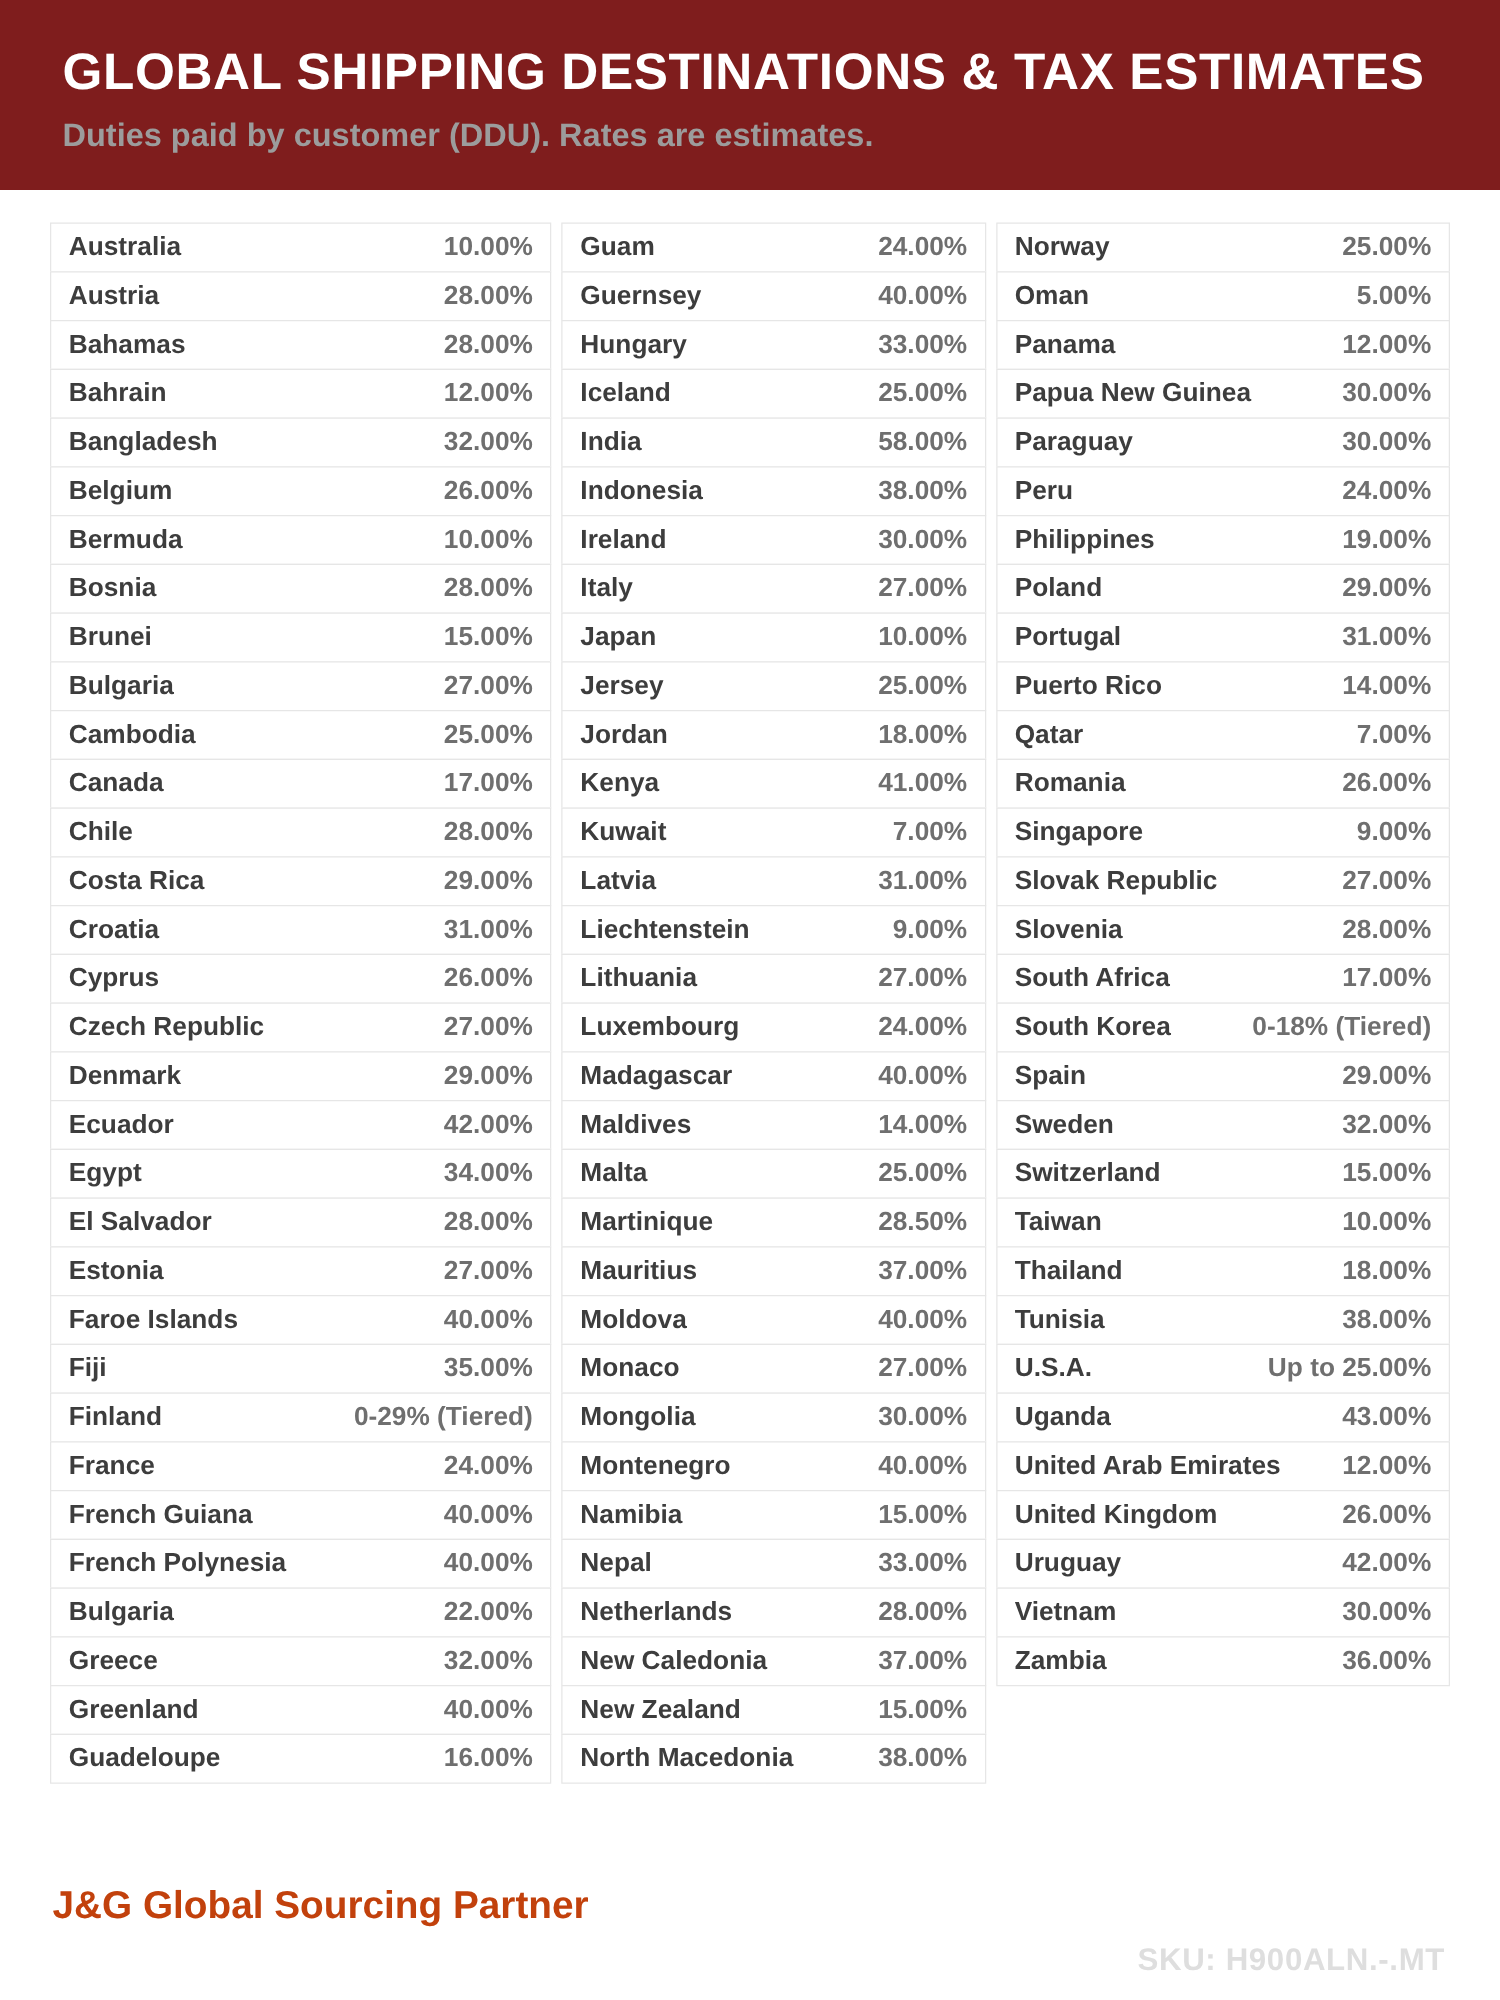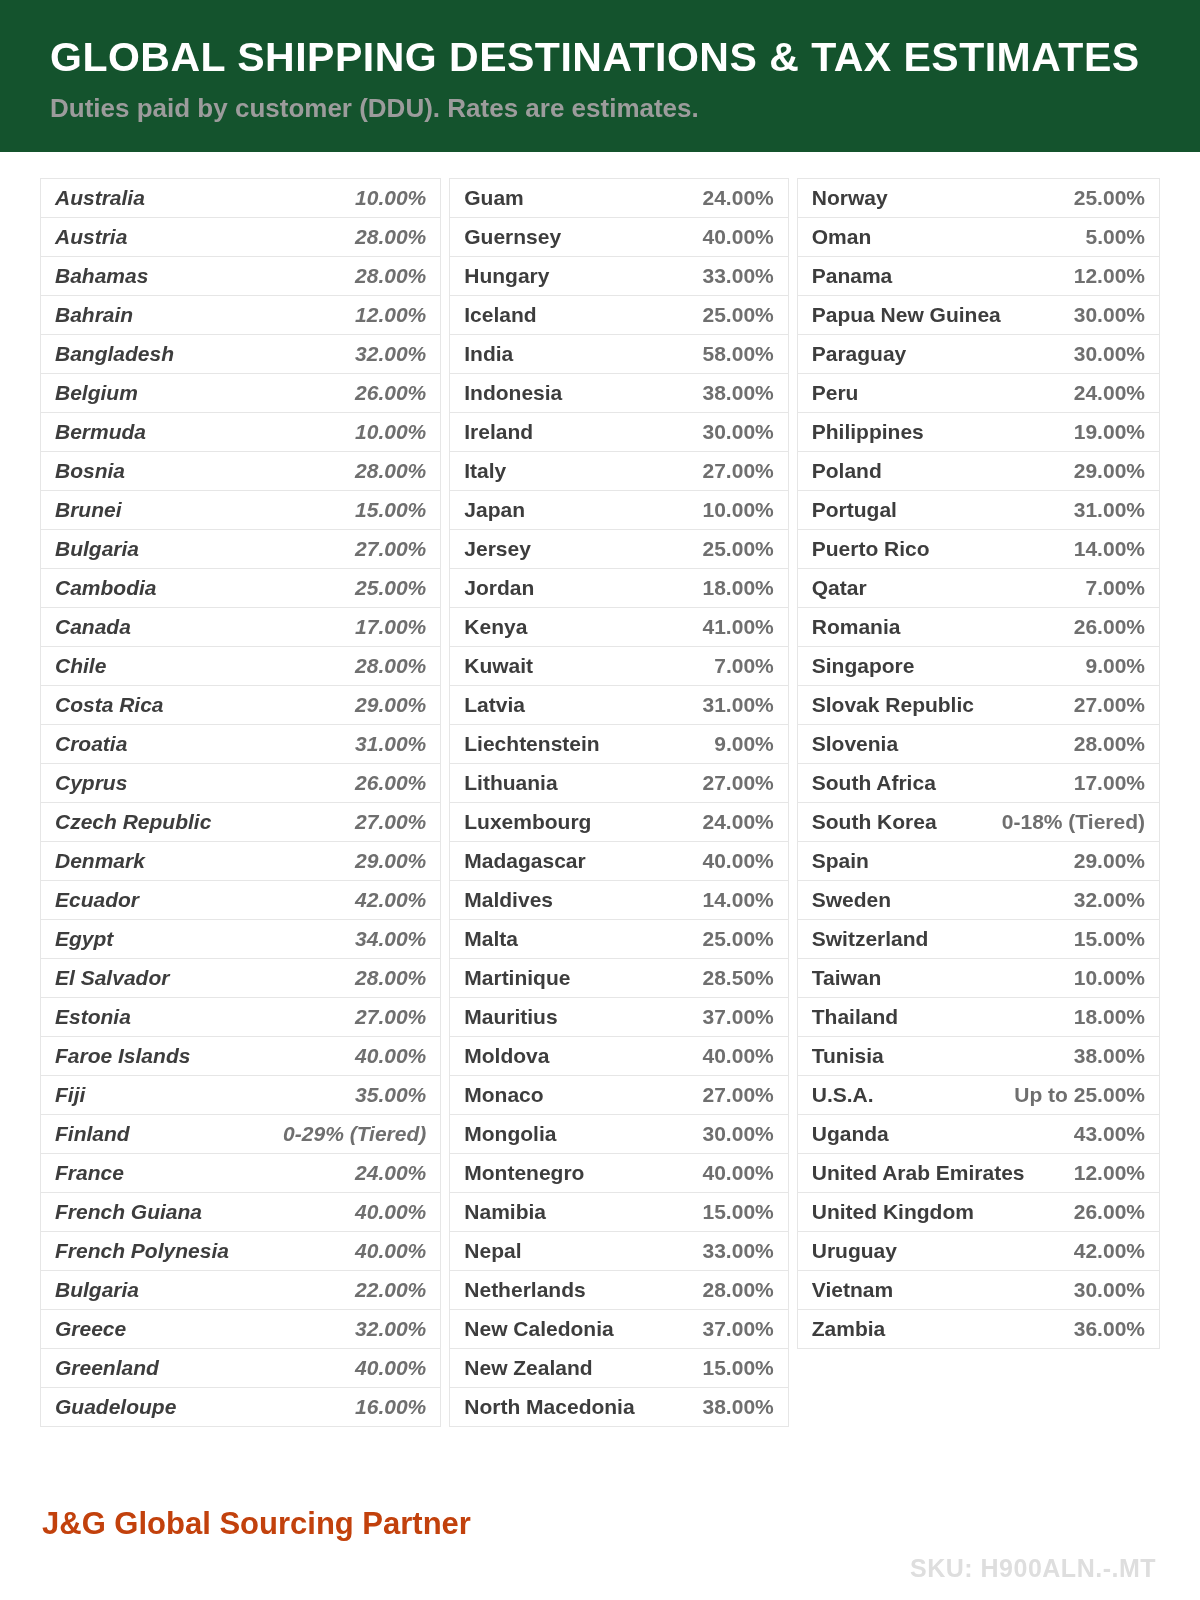--- a/index.html
+++ b/index.html
@@ -8,21 +8,21 @@
     position: relative;
     width: 1200px;
     height: 1600px;
     background: #ffffff;
     font-family: "Liberation Sans", sans-serif;
     overflow: hidden;
   }
   .header {
     width: 100%;
     height: 152px;
-    background: #14532d;
+    background: #7f1d1d;
     padding: 34px 50px 0 50px;
   }
   .header .title {
     color: #ffffff;
     font-size: 41px;
     font-weight: 800;
     letter-spacing: 0.5px;
     white-space: nowrap;
   }
   .header .subtitle {
@@ -32,21 +32,21 @@
     font-weight: 700;
   }
   .columns {
     display: flex;
     gap: 8px;
     padding: 0 40px;
     margin-top: 26px;
     align-items: flex-start;
   }
   .col { display: flex; flex-direction: column; }
-  .col-0 { width: 422px; font-style: italic; }
+  .col-0 { width: 422px; }
   .col-1 { width: 357px; }
   .col-2 { width: 382px; }
   .row {
     display: flex;
     justify-content: space-between;
     align-items: center;
     height: 40px;
     padding: 0 14px;
     border: 1px solid #e6e6e6;
     margin-top: -1px;

